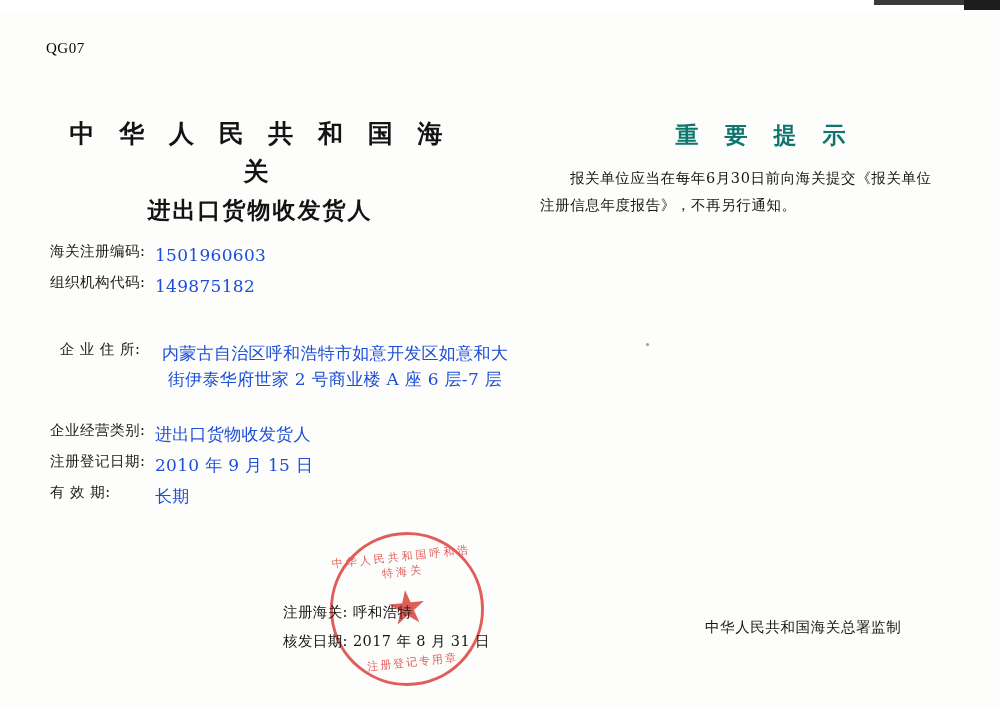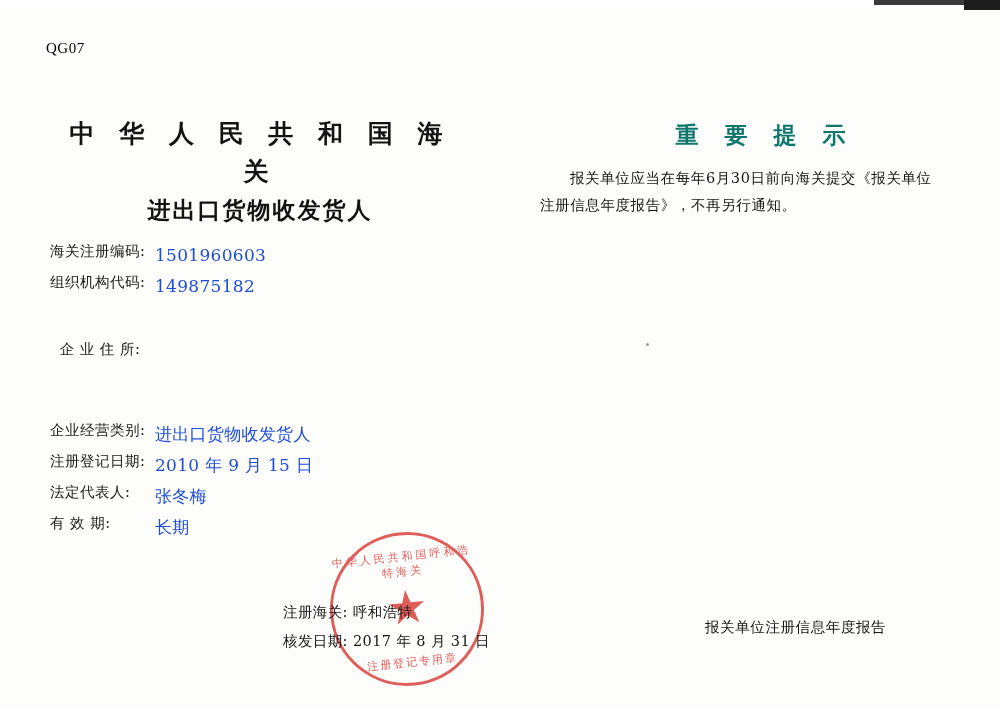--- a/index.html
+++ b/index.html
@@ -243,38 +243,35 @@
       <div class="field-row">
         <span class="field-label">组织机构代码:</span>
         <span class="field-value">149875182</span>
       </div>
 
 
       <div class="gap-lg"></div>
 
       <div class="field-row addr-row">
         <span class="field-label">企 业 住 所:</span>
+        <span class="field-value">内蒙古自治区呼和浩特市如意开发区如意和大街伊泰华府世家 2 号商业楼 A 座 6 层-7 层</span>
       </div>
 
       <div class="gap-md"></div>
 
       <div class="field-row">
         <span class="field-label">企业经营类别:</span>
         <span class="field-value">进出口货物收发货人</span>
       </div>
 
       <div class="field-row">
         <span class="field-label">注册登记日期:</span>
         <span class="field-value">2010 年 9 月 15 日</span>
       </div>
 
-      <div class="field-row">
-        <span class="field-label">法定代表人:</span>
-        <span class="field-value">张冬梅</span>
-      </div>
 
       <div class="field-row">
         <span class="field-label">有 效 期:</span>
         <span class="field-value">长期</span>
       </div>
 
     </div>
 
     <div class="notice-title">重 要 提 示</div>
     <div class="notice-body">报关单位应当在每年6月30日前向海关提交《报关单位注册信息年度报告》，不再另行通知。</div>
@@ -284,16 +281,16 @@
       <div class="seal-top-text">中华人民共和国呼和浩特海关</div>
       <div class="seal-star">★</div>
       <div class="seal-bottom-text">注册登记专用章</div>
     </div>
 
     <div class="footer-left">
       <div>注册海关: 呼和浩特</div>
       <div>核发日期: 2017 年 8 月 31 日</div>
     </div>
 
-    <div class="footer-right">报关单位注册信息年度报告</div>
+    <div class="footer-right">中华人民共和国海关总署监制</div>
 
   </div>
 </div>
 
 </body></html>

